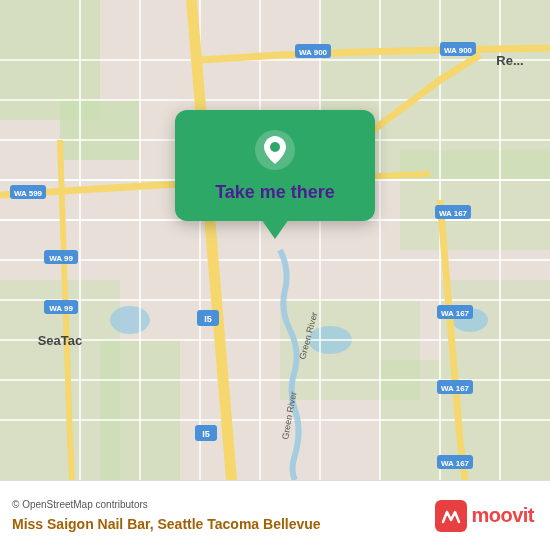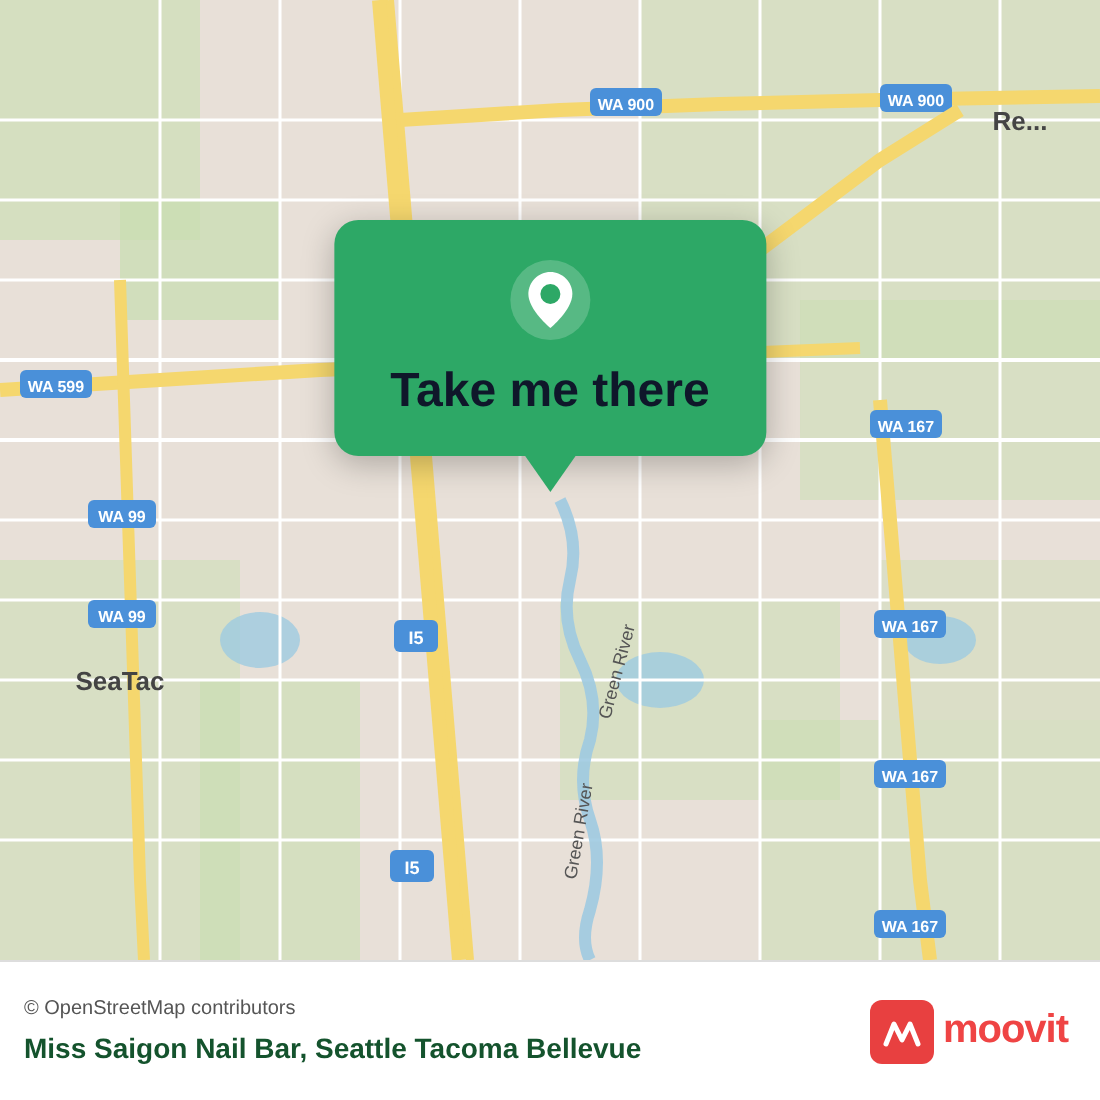--- a/index.html
+++ b/index.html
@@ -58,22 +58,22 @@
       border-right: 14px solid transparent;
       border-top: 20px solid #2da866;
     }
 
     #pin-icon {
       width: 44px;
       height: 44px;
     }
 
     #callout-label {
-      color: #0f172a;
-      font-size: 24px;
+      color: #4c1d95;
+      font-size: 18px;
       font-weight: 600;
       white-space: nowrap;
     }
 
     
     #info-bar {
       width: 550px;
       height: 70px;
       background: white;
       display: flex;
@@ -90,21 +90,21 @@
     }
 
     #attribution {
       font-size: 10px;
       color: #555;
     }
 
     #place-name {
       font-size: 14px;
       font-weight: 600;
-      color: #14532d;
+      color: #a16207;
     }
 
     #moovit-logo {
       display: flex;
       align-items: center;
       gap: 4px;
     }
 
     #moovit-icon {
       width: 32px;

